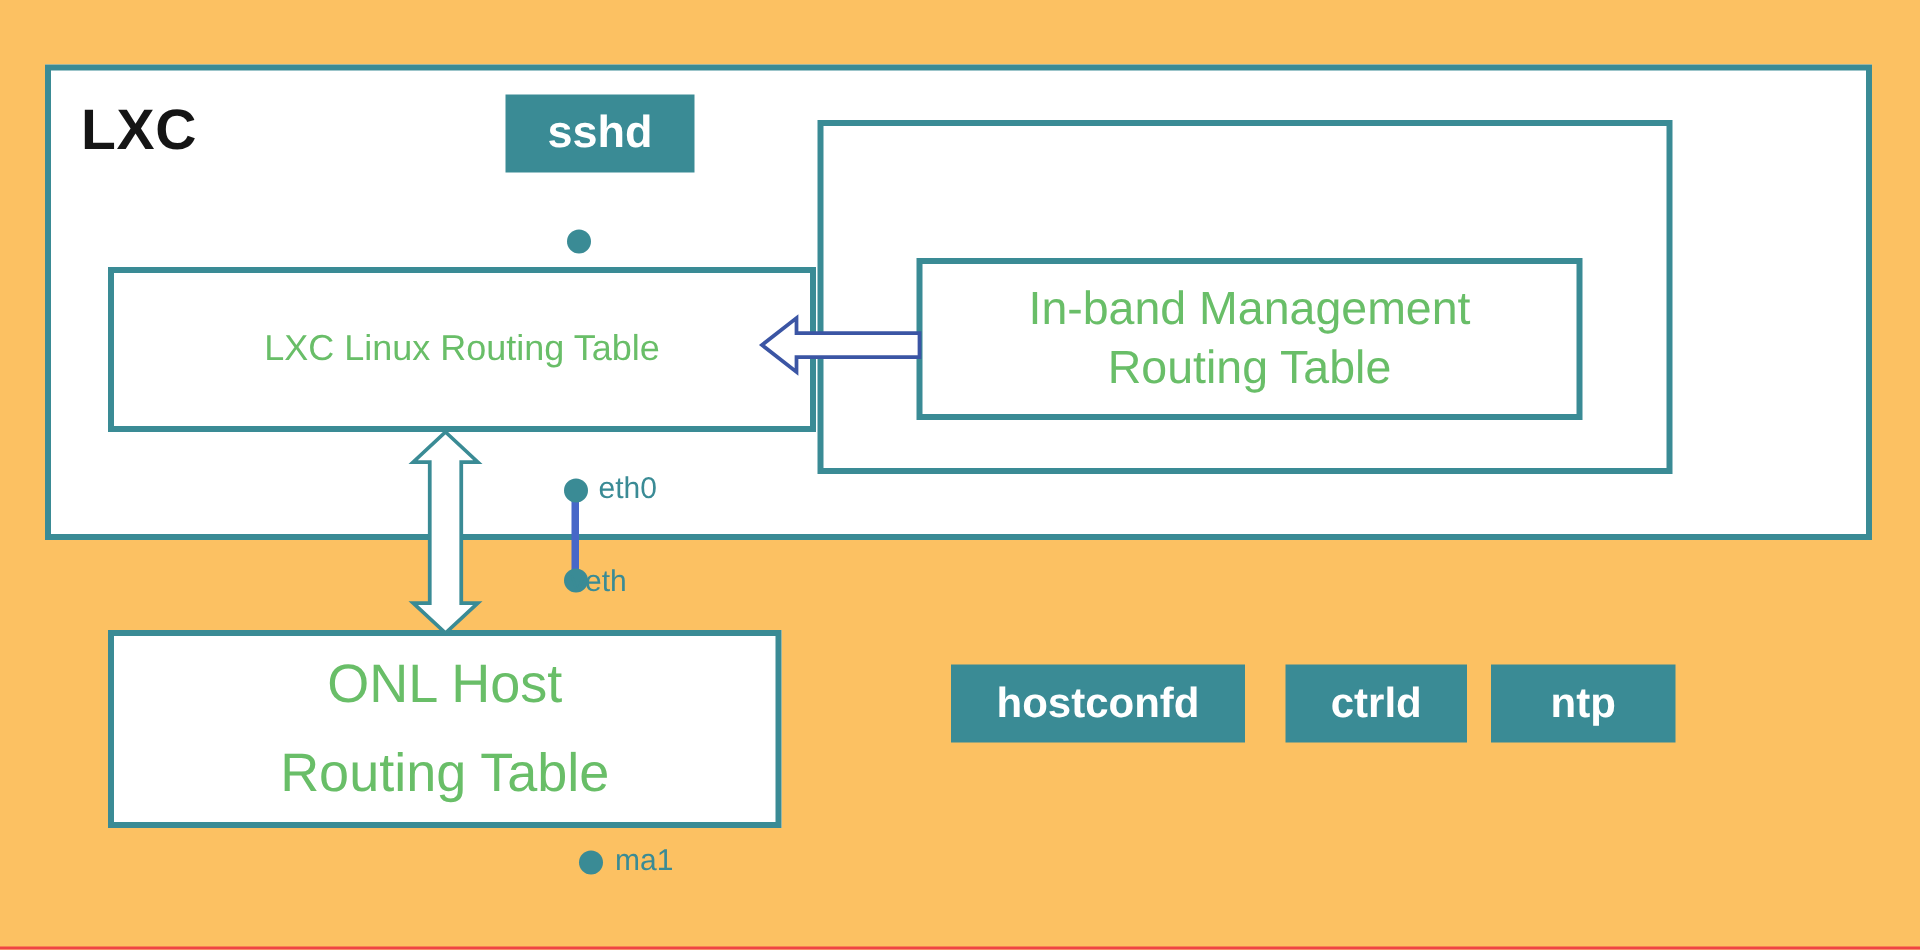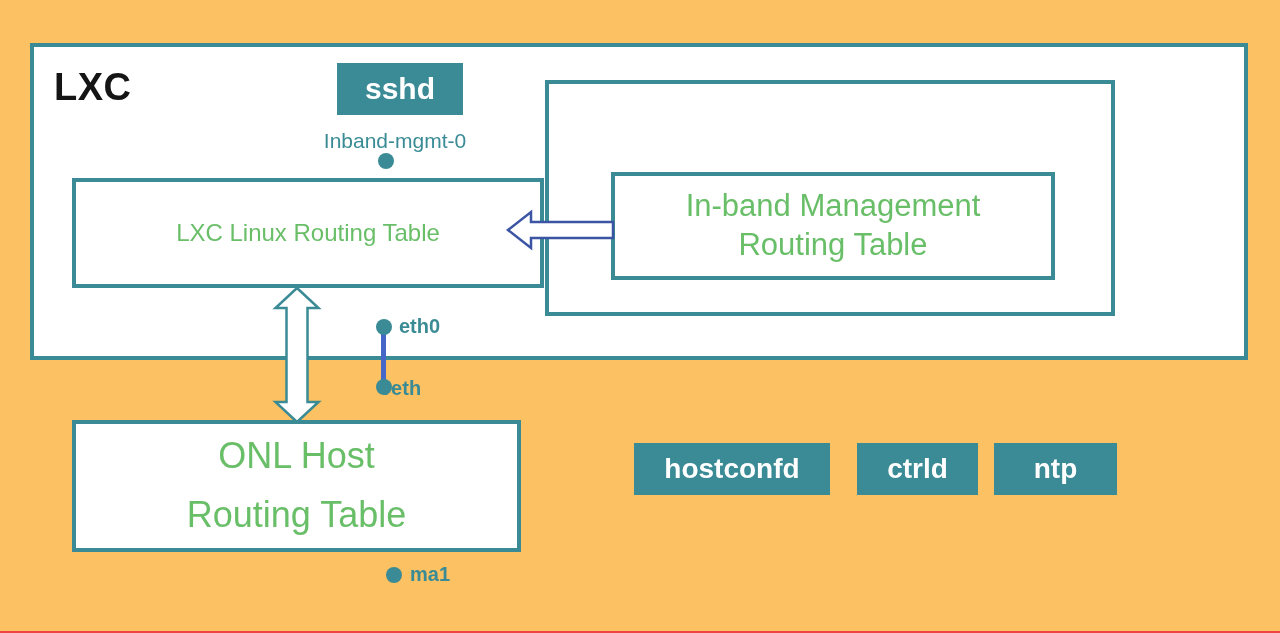--- a/index.html
+++ b/index.html
@@ -97,21 +97,21 @@
     background: var(--teal, #3a8b95);
   }
   .dot-inband { left: 378px; top: 153px; }
   .dot-eth0   { left: 376px; top: 319px; }
   .dot-veth   { left: 376px; top: 379px; }
   .dot-ma1    { left: 386px; top: 567px; }
 
   .iface-label {
     position: absolute;
     font-size: 20px;
-    font-weight: bold;
+    font-weight: normal;
     color: var(--teal, #3a8b95);
   }
   .label-eth0 { left: 399px; top: 315px; }
   .label-veth { left: 380px; top: 377px; }
   .label-ma1  { left: 410px; top: 563px; }
 
   
   .veth-line {
     position: absolute;
     left: 381px; top: 327px;
@@ -138,21 +138,20 @@
 </head>
 <body>
 
 <div class="canvas">
 
   <div class="lxc-container"></div>
   <div class="lxc-label">LXC</div>
 
   <div class="badge badge-sshd">sshd</div>
 
-  <div class="inband-caption">Inband-mgmt-0</div>
   <span class="dot dot-inband"></span>
 
   <div class="rt-box lxc-rt">
     <span>LXC Linux Routing Table</span>
   </div>
 
   <div class="instance-box"></div>
   <div class="rt-box inner-rt">
     <span>In-band Management</span>
     <span>Routing Table</span>

